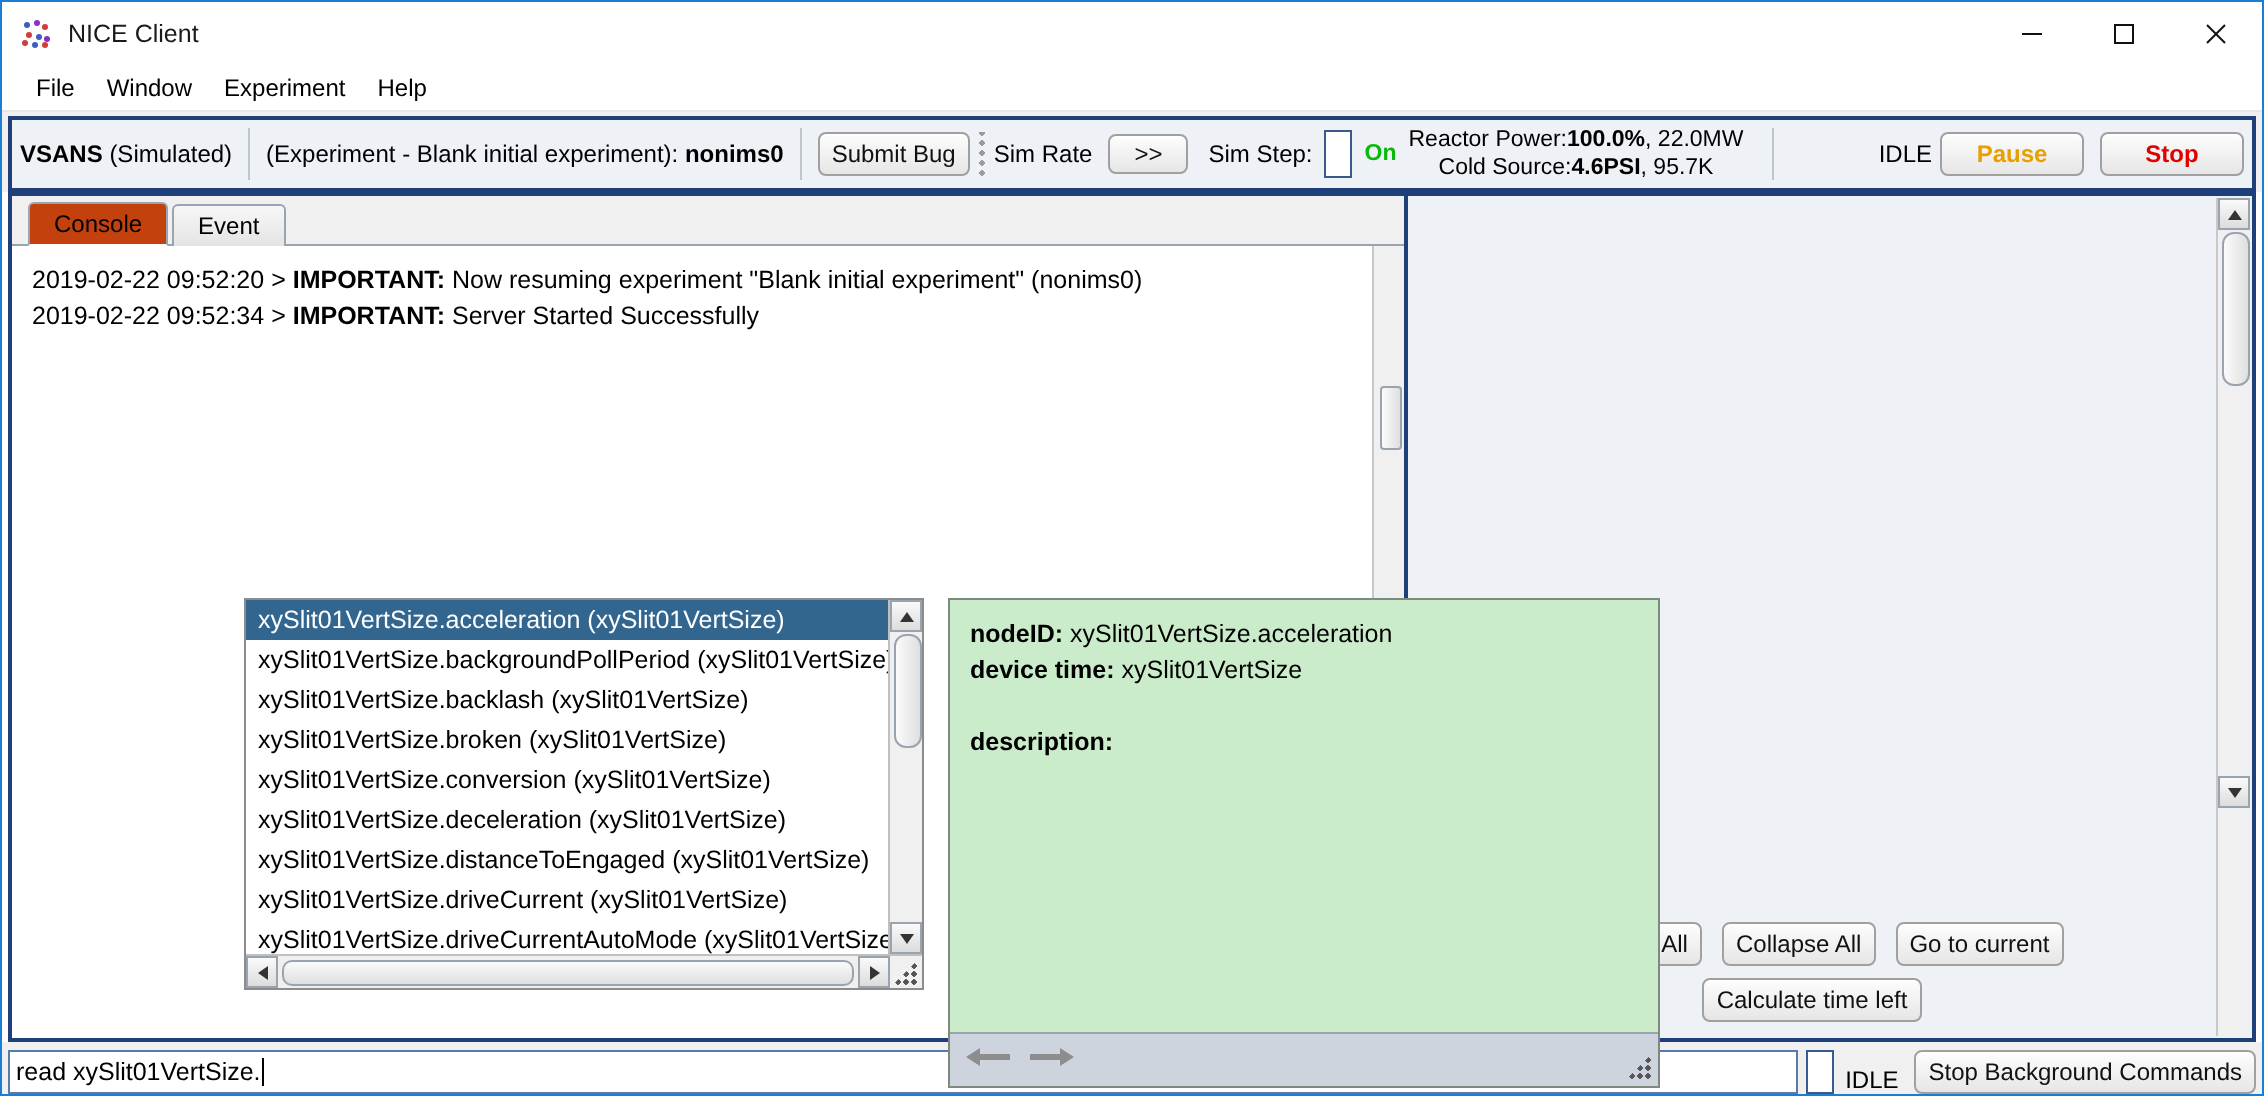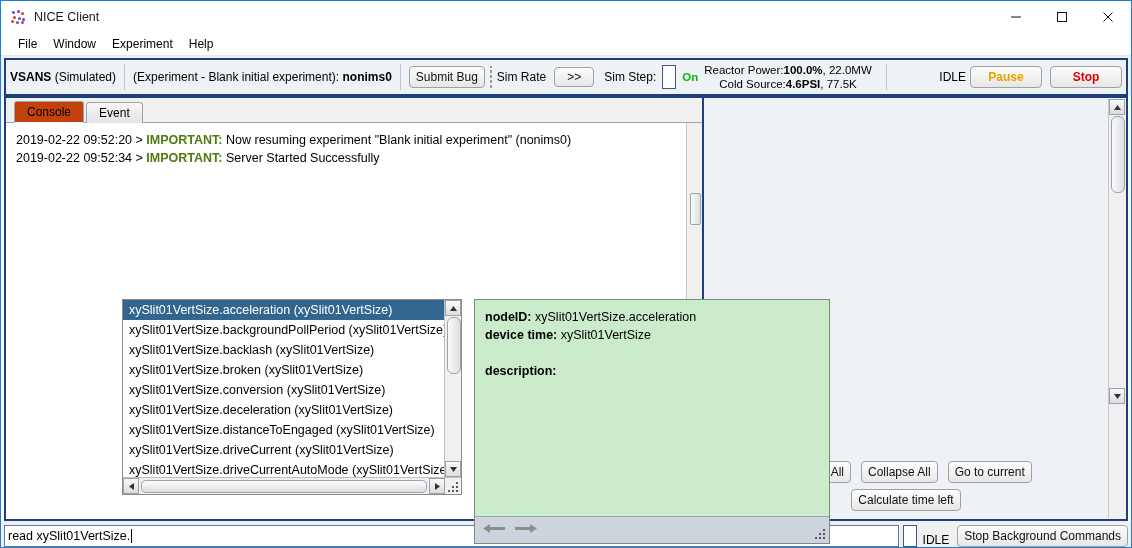--- a/index.html
+++ b/index.html
@@ -92,21 +92,21 @@
     background:linear-gradient(#f7f7f7,#e4e4e4);
     border-radius:3px 3px 0 0;margin-right:2px;
     position:relative;top:1px;
   }
   .tab.active{background:#c2410c;border-bottom:1px solid #ffffff;}
   .console{
     flex:1 1 auto;background:#fff;position:relative;min-height:0;
     padding:8px 0 0 10px;box-sizing:border-box;overflow:hidden;
   }
   .logline{font-size:12.5px;line-height:18px;white-space:nowrap;}
-  .imp{color:#4d7c0f;font-weight:bold;}
+  .imp{color:#000000;font-weight:bold;}
   .vscroll{
     position:absolute;right:0;top:0;bottom:0;width:15px;
     background:#f0f0f0;border-left:1px solid #c8c8c8;
   }
   .vthumb{position:absolute;left:3px;width:9px;border:1px solid #9aa4b0;background:linear-gradient(90deg,#fbfbfb,#dfdfdf);border-radius:2px;}
   .right-pane{
     flex:1 1 auto;
     border:2px solid #1f3f7a;border-left:none;
     box-sizing:border-box;background:#eef2f7;
     position:relative;min-height:0;
@@ -234,21 +234,21 @@
       <span class="sep"></span>
       <button class="btn">Submit Bug</button>
       <span class="grip"></span>
       <span class="lbl">Sim Rate</span>
       <button class="btn small" style="margin-left:8px;">&gt;&gt;</button>
       <span class="lbl" style="margin-left:10px;">Sim Step:</span>
       <span class="simstep-field"></span>
       <span class="on">On</span>
       <span class="reactor">
         <span>Reactor Power:</span><span class="b">100.0%</span><span>, 22.0MW</span><br>
-        <span>Cold Source:</span><span class="b">4.6PSI</span><span>, 77.5K</span>
+        <span>Cold Source:</span><span class="b">4.6PSI</span><span>, 95.7K</span>
       </span>
       <span class="sep"></span>
       <span style="margin-left:auto;"></span>
       <span class="lbl">IDLE</span>
       <button class="btn" style="width:72px;margin-left:4px;">
         <span class="pause">Pause</span>
       </button>
       <button class="btn" style="width:72px;margin-left:8px;">
         <span class="stop">Stop</span>
       </button>

